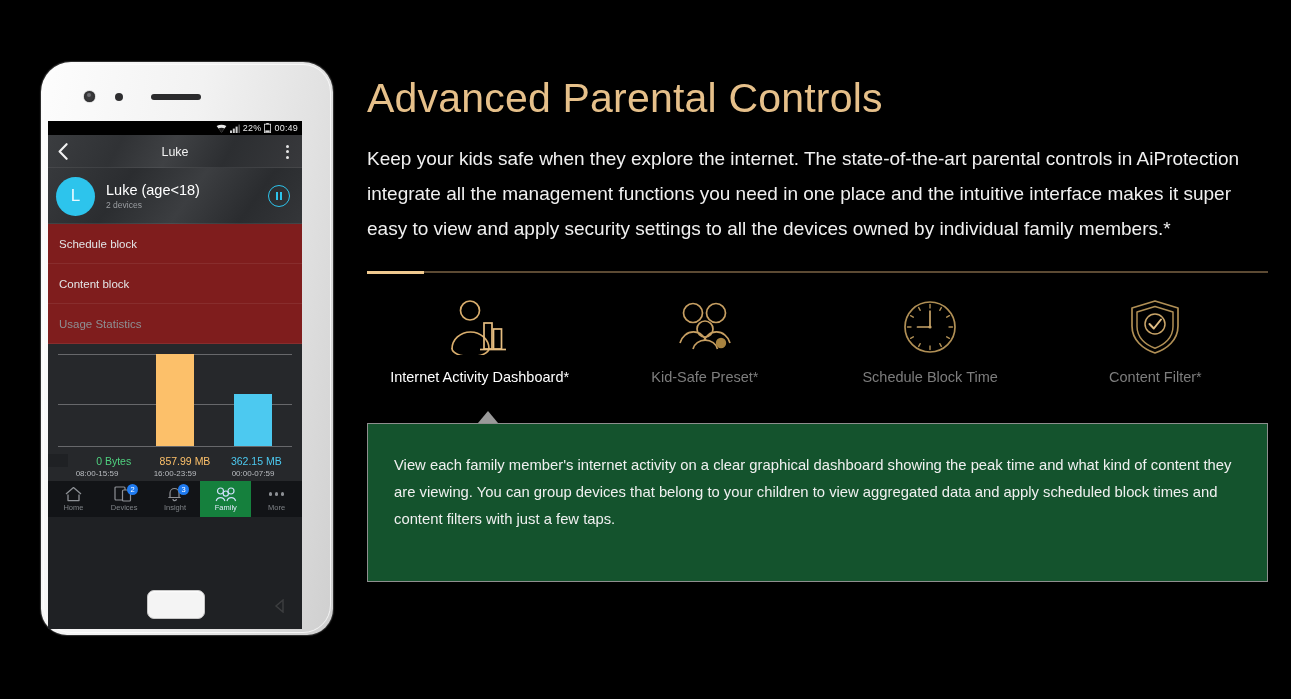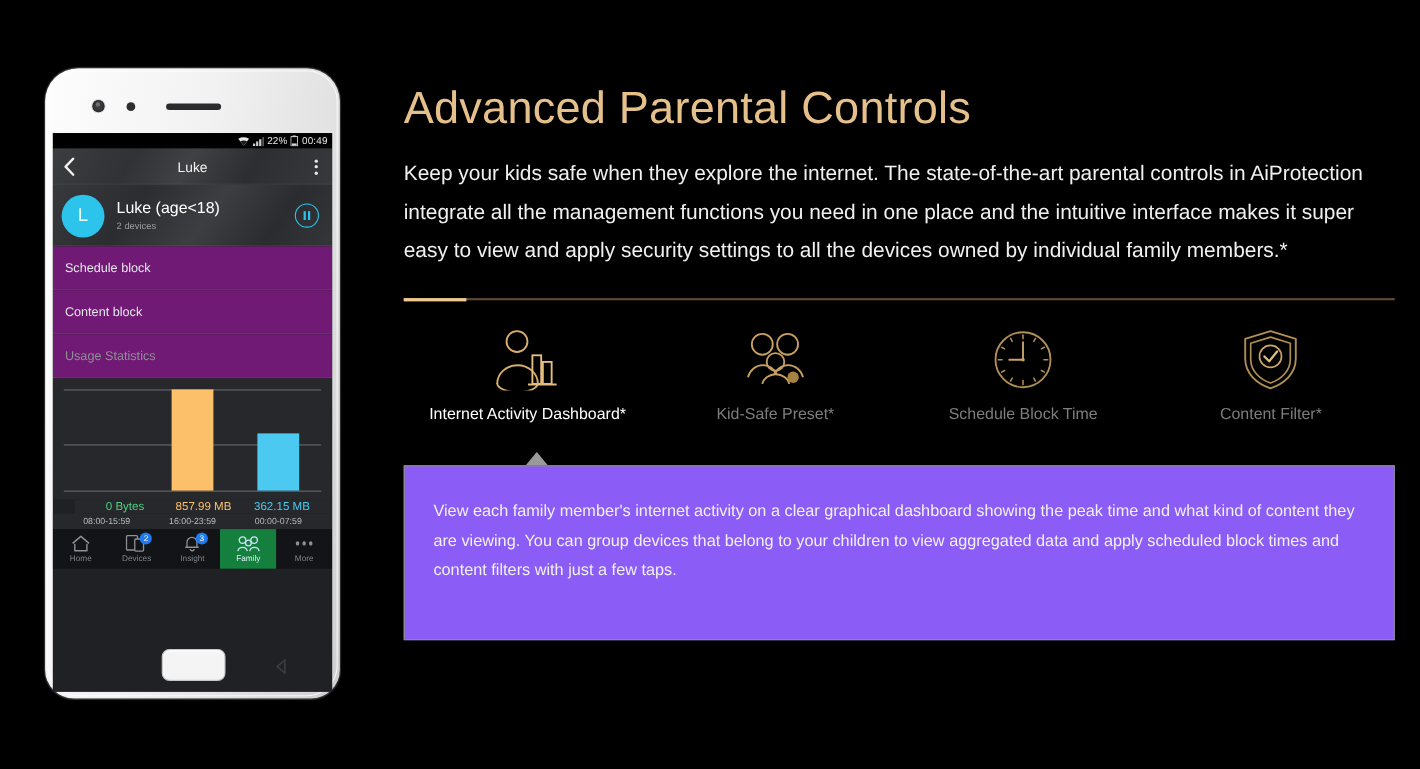--- a/index.html
+++ b/index.html
@@ -7,21 +7,21 @@
     width: 1291px; height: 699px;
     background: #000;
     font-family: "Liberation Sans", sans-serif;
     overflow: hidden;
   }
   #root { position: relative; width: 1291px; height: 699px; background: #000; }
 
   
   #phone-mockup {
     position: absolute; left: 41px; top: 62px;
-    width: 268px; height: 573px;
+    width: 292px; height: 573px;
   }
   .phone-body {
     position: absolute; inset: 0;
     background: linear-gradient(100deg, #fdfdfd 0%, #f2f2f2 42%, #e2e2e2 72%, #cfcfcf 100%);
     border-radius: 30px 30px 26px 26px;
     box-shadow: 0 0 1px 1px rgba(255,255,255,0.20);
   }
   .phone-edge-hl {
     position: absolute; left: 2px; top: 2px; right: 2px; bottom: 2px;
     border-radius: 28px;
@@ -79,21 +79,21 @@
     color: #eafaff; font-size: 17px; flex: none; }
   .prof-txt { margin-left: 11px; flex: 1; }
   #profile-name { color: #fff; font-size: 14.5px; line-height: 1.15; }
   #profile-sub { color: #9a9da1; font-size: 8.5px; margin-top: 2px; }
   #pause-btn { width: 22px; height: 22px; border-radius: 50%; border: 1.4px solid #2dc4ec;
     display: flex; align-items: center; justify-content: center; gap: 2px; flex:none; margin-right: 4px; }
   #pause-btn i { width: 2px; height: 8px; background: #2dc4ec; display: block; }
 
   
   .menu-row { height: 40px; display: flex; align-items: center; padding-left: 11px;
-    position: relative; background: #701a75; }
+    position: relative; background: #7f1d1d; }
   .menu-row::after { content:""; position:absolute; left:0; right:0; bottom:0; height:1px;
     background: rgba(255,255,255,0.075); }
   .menu-row .lbl { color: #e3e5e7; font-size: 11.5px; }
   .menu-row.dim .lbl { color: #8d9094; }
 
   
   #usage-chart { position: relative; height: 110px; background: #26282b; padding: 0 10px; }
   .grid-line { position: absolute; left: 10px; right: 10px; height: 1px; background: rgba(255,255,255,0.30); }
   #chart-plot { position: absolute; left: 10px; right: 10px; top: 10px; bottom: 8px;
     display: flex; align-items: flex-end; }
@@ -137,21 +137,21 @@
   .feature { flex: 1; display: flex; flex-direction: column; align-items: center; }
   .feat-icon { height: 64px; display: flex; align-items: center; justify-content: center; }
   .feat-label { margin-top: 10px; font-size: 14.5px; color: #7d7d7d; }
   .feature.active .feat-label { color: #ffffff; }
 
   #pointer { position: absolute; left: 111px; top: 349px; width: 0; height: 0;
     border-left: 10px solid transparent; border-right: 10px solid transparent;
     border-bottom: 12px solid #9a9a9a; }
 
   #detail-panel { position: absolute; left: 0; top: 361px; width: 901px; height: 159px;
-    border: 1px solid #8e8e8e; background: #8b5cf6; }
+    border: 1px solid #8e8e8e; background: #14532d; }
   #detail-text { color: #f0f0f0; font-size: 14.8px; line-height: 1.83;
     padding: 28px 26px 0 26px; }
 </style>
 </head>
 <body>
 
 <div id="root">
 
   <div id="phone-mockup">
     <div class="phone-body"></div>

